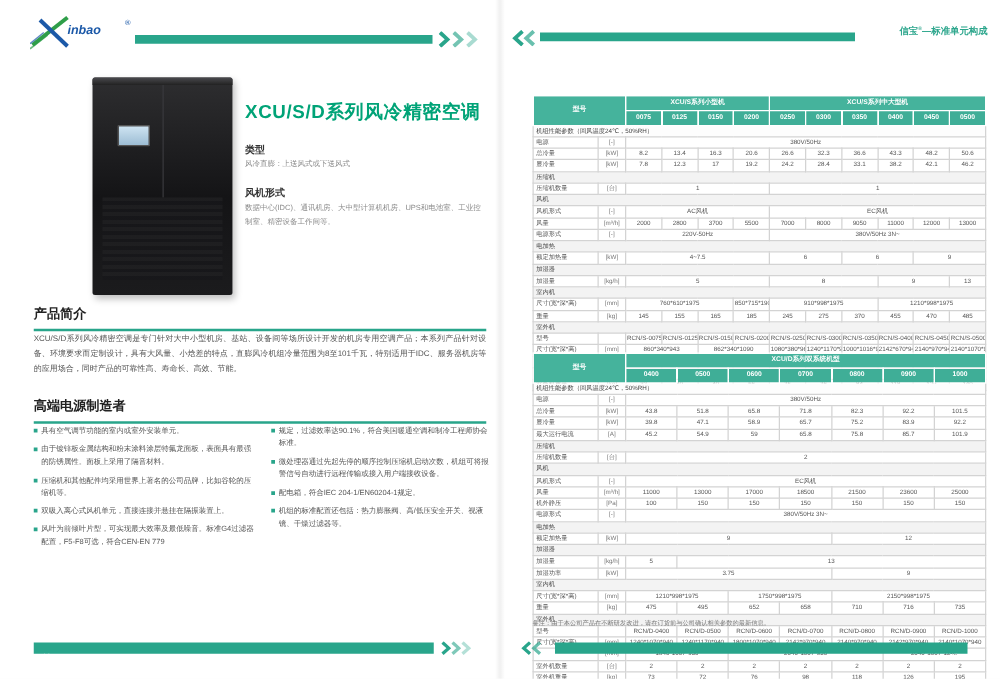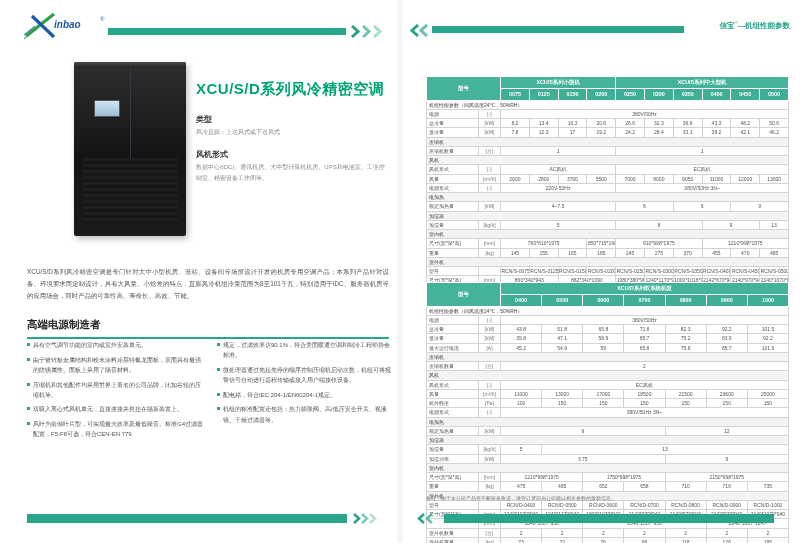--- a/index.html
+++ b/index.html
@@ -101,20 +101,21 @@
     <div class="screen"></div>
     <div class="grill"></div>
   </div>
 
   <div class="title">XCU/S/D系列风冷精密空调</div>
   <div class="mini-h" style="left:196px;top:114px;">类型</div>
   <div class="mini-t" style="left:196px;top:127px;width:190px;">风冷直膨：上送风式或下送风式</div>
   <div class="mini-h" style="left:196px;top:149px;">风机形式</div>
   <div class="mini-t" style="left:196px;top:162px;width:192px;">数据中心(IDC)、通讯机房、大中型计算机机房、UPS和电池室、工业控制室、精密设备工作间等。</div>
 
+  <div class="sec-h" style="left:27px;top:244px;">产品简介</div>
   <div class="intro-p">XCU/S/D系列风冷精密空调是专门针对大中小型机房、基站、设备间等场所设计开发的机房专用空调产品；本系列产品针对设备、环境要求而定制设计，具有大风量、小焓差的特点，直膨风冷机组冷量范围为8至101千瓦，特别适用于IDC、服务器机房等的应用场合，同时产品的可靠性高、寿命长、高效、节能。</div>
 
   <div class="sec-h" style="left:27px;top:318px;">高端电源制造者</div>
   <div class="cols">
     <ul class="c1">
       <li>
           <span class="sq"></span>
           <span>具有空气调节功能的室内或室外安装单元。</span>
         </li>
       <li>
@@ -169,21 +170,21 @@
 <div class="page" id="right-page">
 
   <div class="chev" style="left:8px;top:24px;">
     <svg width="24" height="13" viewBox="0 0 24 13">
       <path d="M10 1 L4 6.5 L10 12" stroke="#29a58b" stroke-width="3" fill="none"></path>
       <path d="M19 1 L13 6.5 L19 12" stroke="#29a58b" stroke-width="3" fill="none" opacity=".7"></path>
     </svg>
   </div>
   <div class="teal-bar" style="left:32px;top:26px;width:252px;height:7px;"></div>
   <div class="tagline">
-    <span>信宝</span><sup>®</sup><span>—机组性能参数</span>
+    <span>信宝</span><sup>®</sup><span>—标准单元构成</span>
   </div>
 
 
   <div class="tblwrap" id="t1wrap">
       <table class="tbl">
         <colgroup>
           <col style="width: 52px;">
           <col style="width: 22px;">
           <col>
           <col>

